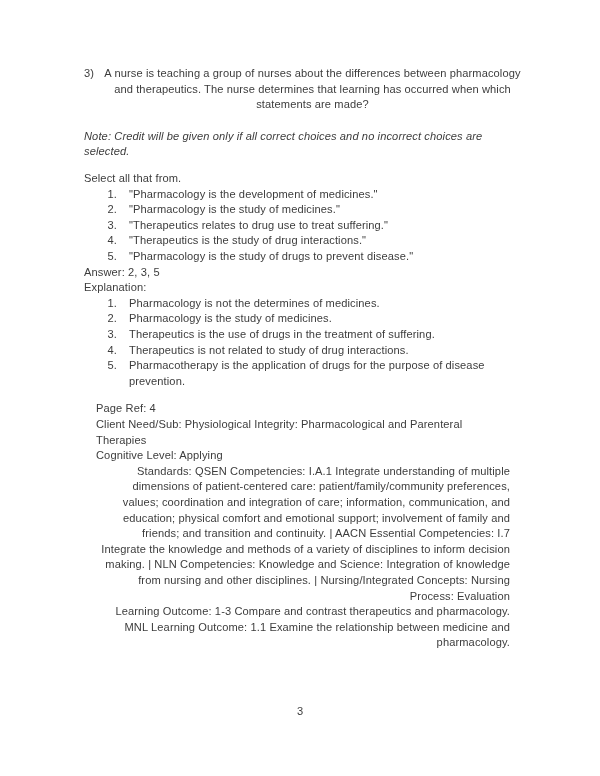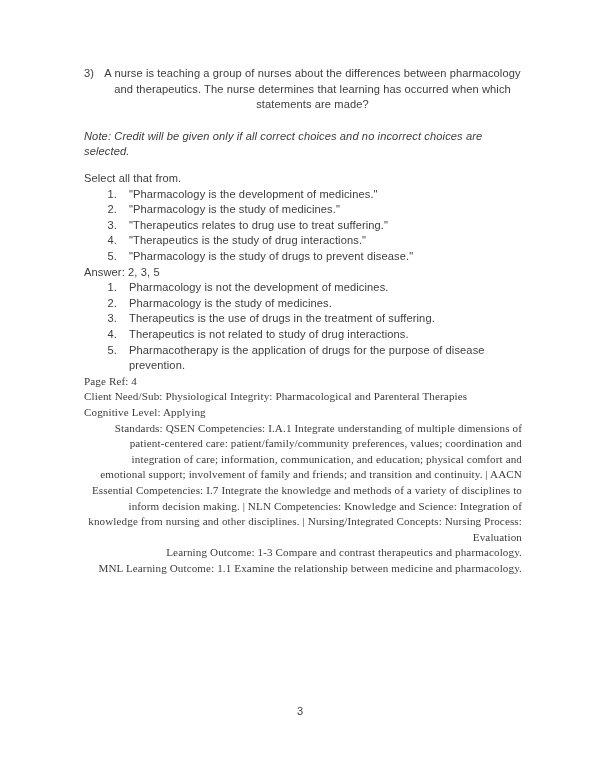--- a/index.html
+++ b/index.html
@@ -76,22 +76,21 @@
     left: 0;
     top: 0;
     width: 33px;
     text-align: right;
   }
   ol.choices > li .txt {
     display: block;
   }
 
   .meta-block {
-    margin: 0;
-    font-family: Liberation Serif, serif;
+    margin: 12px;
   }
   .meta-block .meta-line {
     margin: 0;
   }
 
   .para {
     margin: 0;
     text-align: right;
   }
 
@@ -140,25 +139,26 @@
         <span class="txt">"Therapeutics is the study of drug interactions."</span>
       </li>
       <li>
         <span class="num">5.</span>
         <span class="txt">"Pharmacology is the study of drugs to prevent disease."</span>
       </li>
     </ol>
 
     <p class="plain-line">Answer:  2, 3, 5</p>
 
+    <p class="plain-line">Explanation:</p>
 
     <ol class="choices">
       <li>
         <span class="num">1.</span>
-        <span class="txt">Pharmacology is not the development of medicines.</span>
+        <span class="txt">Pharmacology is not the determines of medicines.</span>
       </li>
       <li>
         <span class="num">2.</span>
         <span class="txt">Pharmacology is the study of medicines.</span>
       </li>
       <li>
         <span class="num">3.</span>
         <span class="txt">Therapeutics is the use of drugs in the treatment of suffering.</span>
       </li>
       <li>

